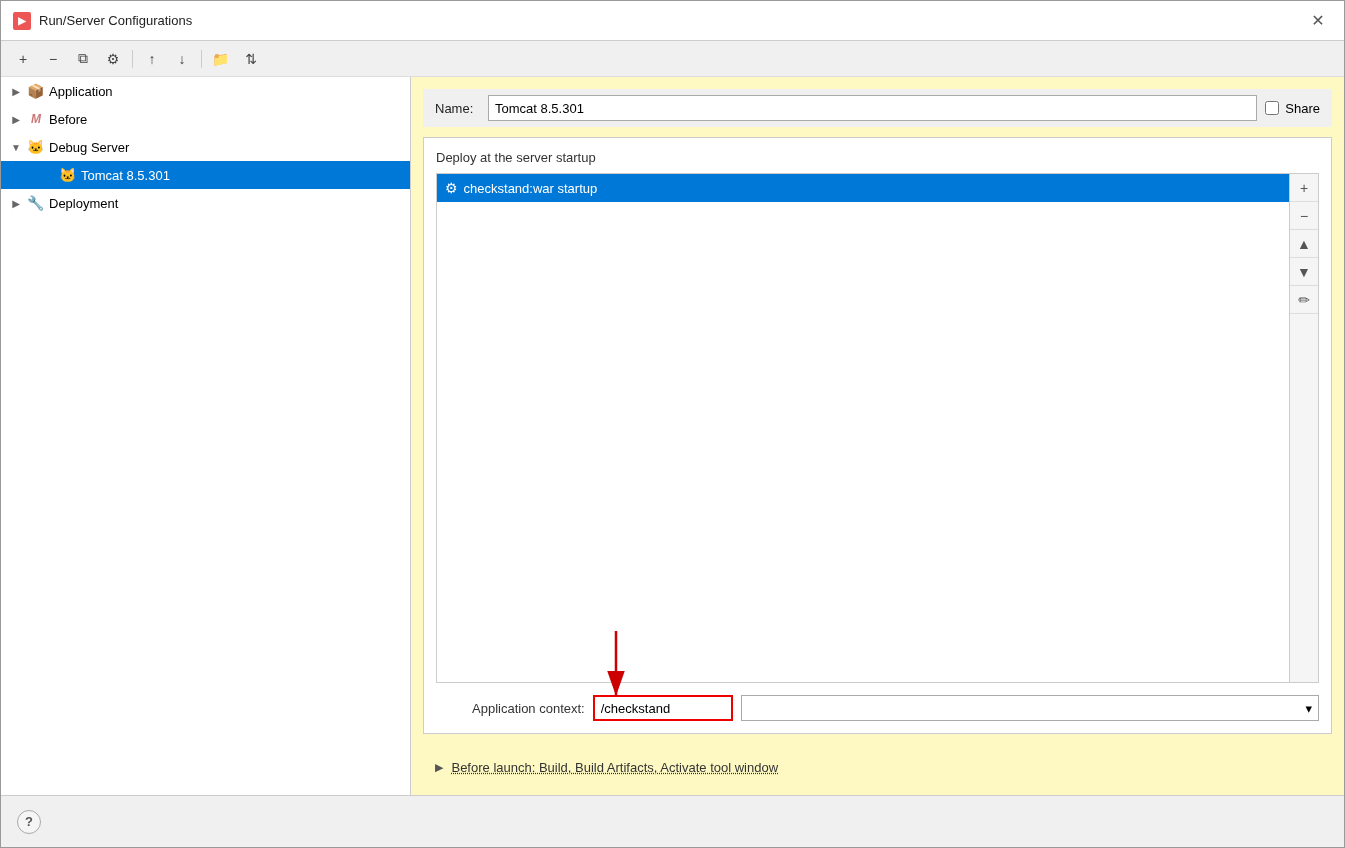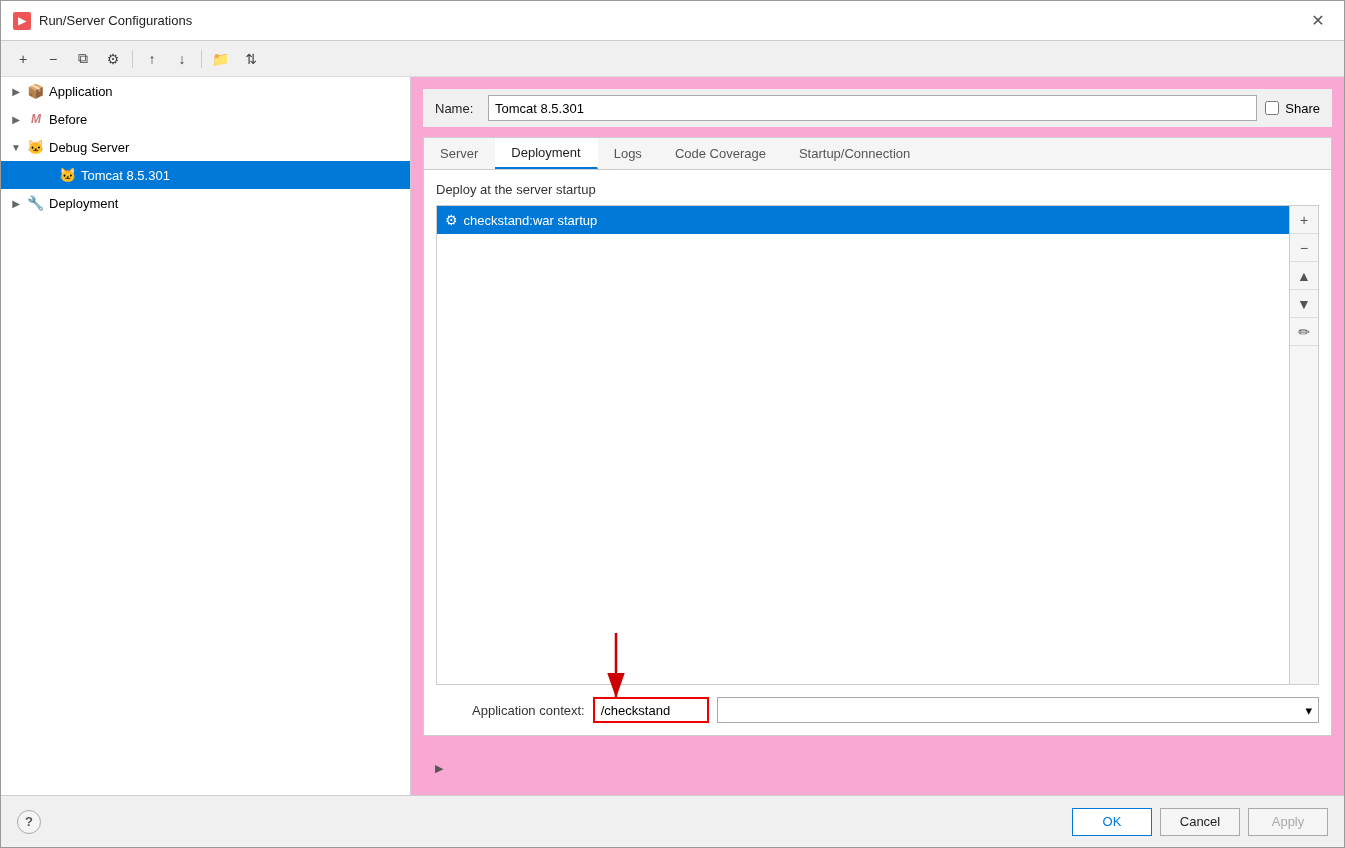--- a/index.html
+++ b/index.html
@@ -129,21 +129,21 @@
       font-size: 14px;
       flex-shrink: 0;
     }
     .tree-label {
       font-size: 13px;
     }
     .right-panel {
       flex: 1;
       display: flex;
       flex-direction: column;
-      background: #f9a8d4;
+      background: #fef9c3;
       padding: 12px;
       gap: 10px;
     }
     .name-label {
       font-size: 13px;
       color: #222;
       min-width: 45px;
     }
     .name-input {
       flex: 1;
@@ -252,21 +252,21 @@
       gap: 8px;
       margin-top: 4px;
     }
     .app-context-label {
       font-size: 13px;
       color: #333;
       white-space: nowrap;
       margin-left: 36px;
     }
     .app-context-input {
-      width: 116px;
+      width: 140px;
       height: 26px;
       border: 2px solid #e00;
       padding: 2px 6px;
       font-size: 13px;
       outline: none;
       background: white;
     }
     .app-context-dropdown {
       flex: 1;
       height: 26px;
@@ -429,37 +429,20 @@
       <div class="header-row">
         <span class="name-label">Name:</span>
         <input class="name-input" type="text" value="Tomcat 8.5.301" style="">
         <div class="share-row">
           <input type="checkbox" class="share-checkbox" style="">
           <span>Share</span>
         </div>
       </div>
 
       <div class="tabs-area">
-        <div class="tabs-bar">
-          <div class="tab">
-            <span>Server</span>
-          </div>
-          <div class="tab active">
-            <span>Deployment</span>
-          </div>
-          <div class="tab">
-            <span>Logs</span>
-          </div>
-          <div class="tab">
-            <span>Code Coverage</span>
-          </div>
-          <div class="tab">
-            <span>Startup/Connection</span>
-          </div>
-        </div>
 
         <div class="tab-content">
           <span class="deploy-section-label">Deploy at the server startup</span>
 
           <div class="deploy-list-container">
             <div class="deploy-list">
               <div class="deploy-list-item selected">
                 <span class="deploy-item-icon">⚙</span>
                 <span class="deploy-item-label">checkstand:war startup</span>
               </div>
@@ -491,26 +474,22 @@
                 <span>▾</span>
               </div>
             </div>
           </div>
         </div>
       </div>
 
       <div class="before-launch-section">
         <div class="before-launch-row">
           <span class="before-launch-arrow">▶</span>
+          <span class="before-launch-text">Before launch: Build, Build Artifacts, Activate tool window</span>
         </div>
       </div>
     </div>
   </div>
 
   <div class="bottom-bar">
     <div class="help-btn">?</div>
-    <div class="dialog-buttons">
-      <button class="dialog-btn primary">OK</button>
-      <button class="dialog-btn">Cancel</button>
-      <button class="dialog-btn disabled">Apply</button>
-    </div>
   </div>
 </div>
 
 </body></html>

